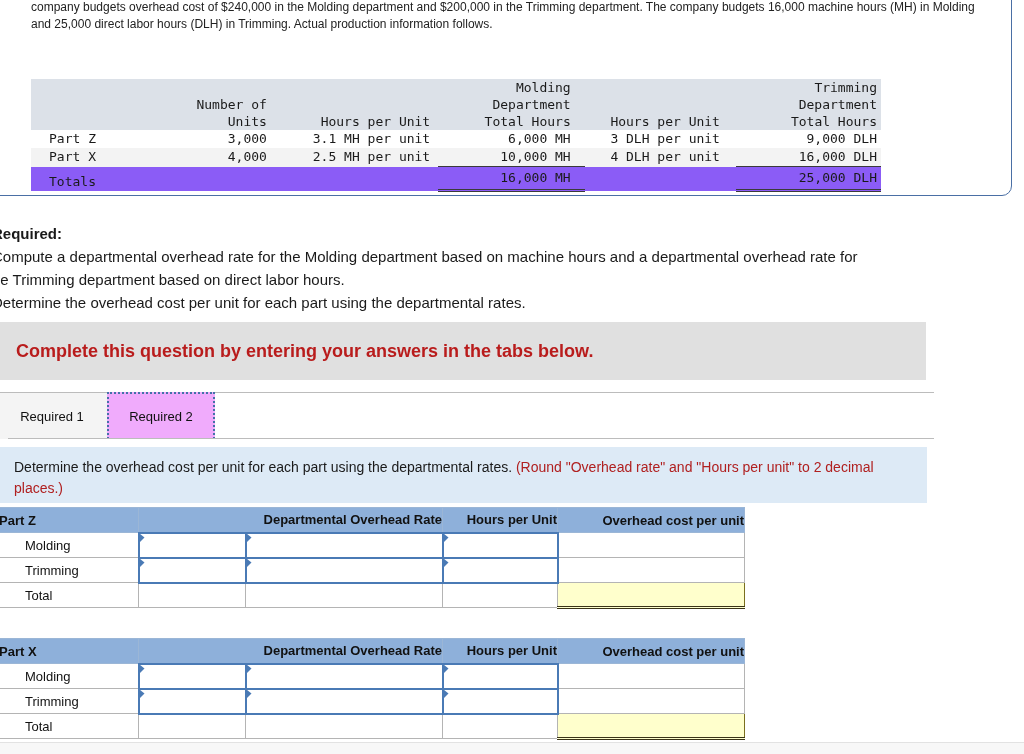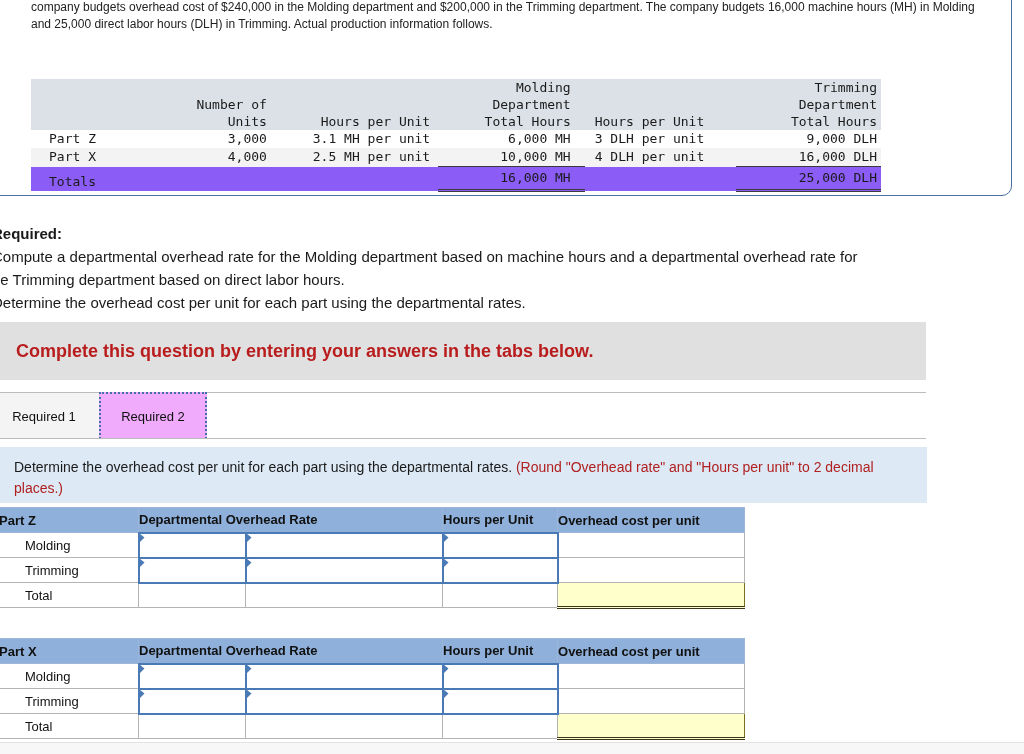--- a/index.html
+++ b/index.html
@@ -33,21 +33,21 @@
   .mono thead th{height:17px;line-height:17px;vertical-align:bottom;}
   .mono thead th.blank{background:#dce1e8;}
   .mono tbody tr.r1{background:#ffffff;}
   .mono tbody tr.r2{background:#f3f3f3;}
   .mono tbody tr.r3{background:#8b5cf6;}
   .mono tbody td{height:18px;line-height:18px;}
   .c-label{width:130px;text-align:left;padding-left:18px !important;}
   .c-units{width:105px;text-align:right;padding-right:18px !important;}
   .c-mhpu{width:160px;text-align:right;padding-right:8px !important;}
   .c-mtot{width:140px;text-align:right;padding-right:14px !important;}
-  .c-dhpu{width:155px;text-align:left;padding-left:10px !important;}
+  .c-dhpu{width:155px;text-align:center;padding-left:10px !important;}
   .c-dtot{width:150px;text-align:right;padding-right:4px !important;}
   .ul-single{border-bottom:1px solid #3a3a3a;}
   .ul-double{border-bottom:3px double #3a3a3a;}
 
   
   .required{
     position:absolute;left:-8px;top:222px;width:1020px;
     font-size:15px;line-height:23px;color:#1a1a1a;
   }
   .required b{font-weight:bold;}
@@ -57,21 +57,21 @@
     position:absolute;left:0;top:322px;width:926px;height:58px;
     background:#e0e0e0;
   }
   .gray-banner span{
     position:absolute;left:16px;top:19px;
     font-size:18px;font-weight:bold;color:#b91c1c;
   }
 
   
   .tabbar{
-    position:absolute;left:0;top:392px;width:926px;height:48px;
+    position:absolute;left:8px;top:392px;width:926px;height:48px;
   }
   .tabbar .baseline{
     position:absolute;left:0;top:0;width:926px;height:1px;background:#bcbcbc;
   }
   .tab{
     position:absolute;top:0;height:47px;box-sizing:border-box;
     font-size:13px;color:#111;
     display:flex;align-items:center;justify-content:center;
   }
   .tab.inactive{
@@ -108,21 +108,21 @@
   .ans col.c1{width:144px;}
   .ans col.c2{width:107px;}
   .ans col.c3{width:197px;}
   .ans col.c4{width:115px;}
   .ans col.c5{width:187px;}
   .ans th,.ans td{
     height:25px;padding:0;box-sizing:border-box;
     border:1px solid #b4b4b4;
   }
   .ans thead th{
-    background:#8eb0da;font-weight:bold;text-align:left;
+    background:#8eb0da;font-weight:bold;text-align:right;
     border:1px solid #9bb6d6;
   }
   .ans thead th.partlabel{text-align:left;padding-left:4px;}
   .ans td.rowlabel{
     text-align:left;padding-left:30px;background:#fff;font-weight:normal;
   }
   .ans td.blank{background:#fff;}
   .cell-input{
     position:relative;background:#ffffff;
     border:2px solid #4a7ab5 !important;

